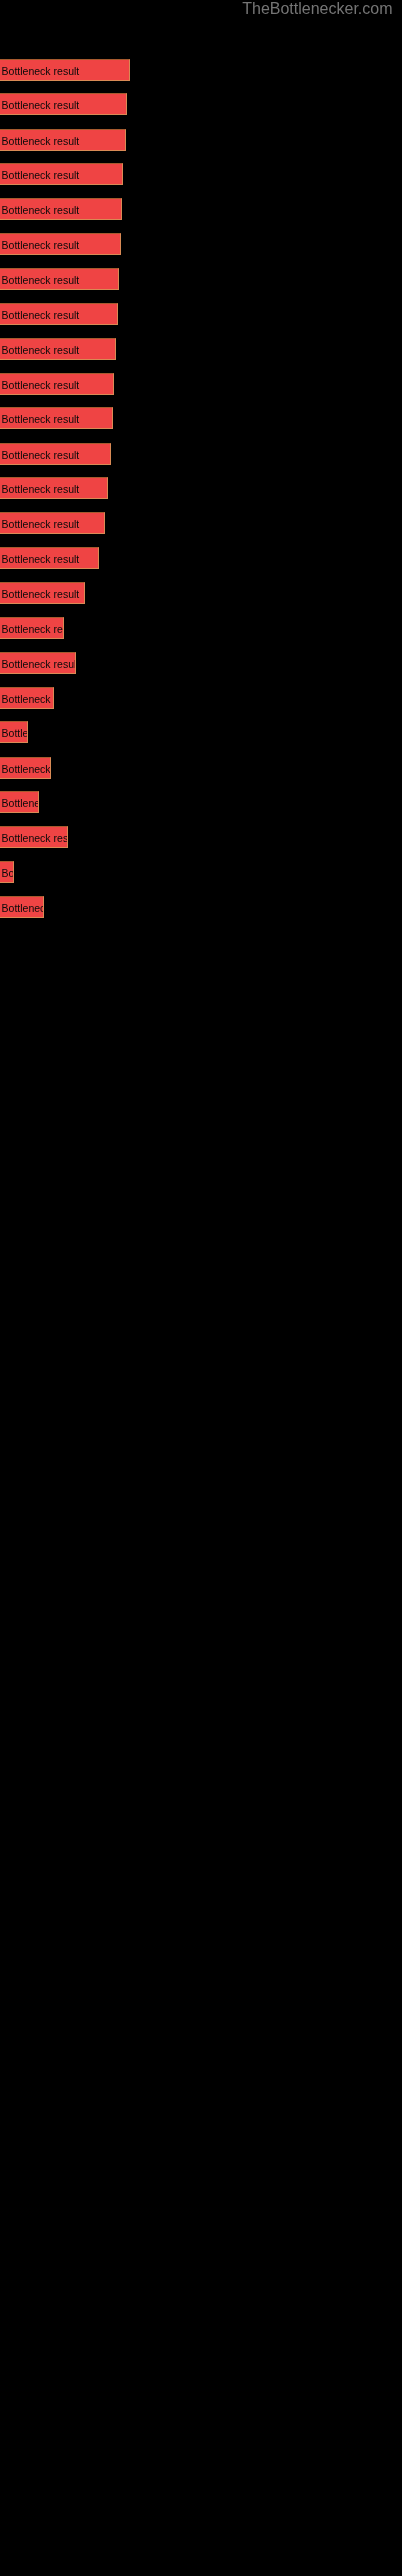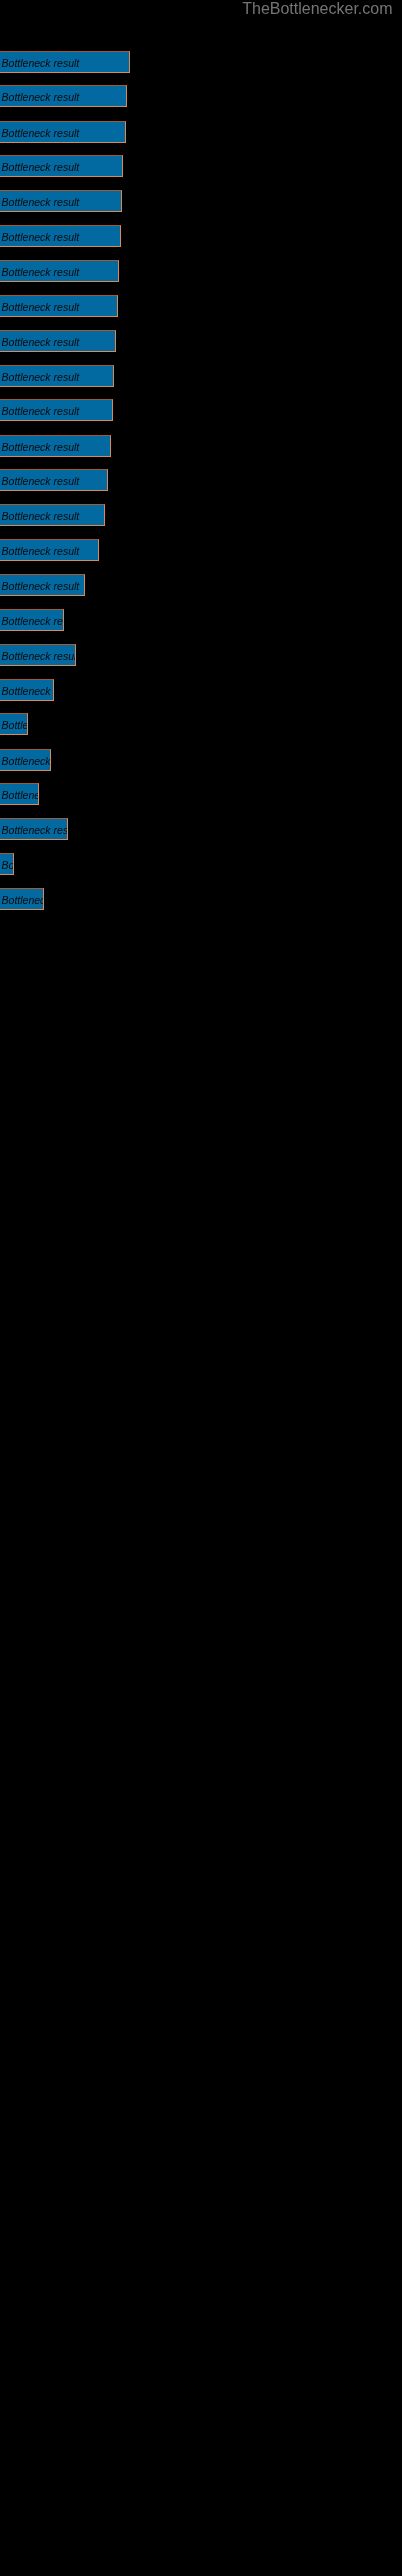--- a/index.html
+++ b/index.html
@@ -37,29 +37,28 @@
 
   .bar-row {
     position: absolute;
     left: 0;
     height: 22px;
   }
 
   .bar {
     position: absolute;
     left: 0;
-    top: 0;
+    top: 8px;
     height: 22px;
     box-sizing: border-box;
-    background: #0369a1;
+    background: #ef4444;
     border-top: 0.8px solid #a65a2e;
     border-right: 0.8px solid #d98a55;
     border-bottom: 0.8px solid #d98a55;
     overflow: hidden;
-    font-style: italic;
   }
 
   .bar-label {
     position: absolute;
     left: 1.6px;
     top: 0;
     height: 22px;
     line-height: 22px;
     font-size: 10.5px;
     color: #0a0a0a;

